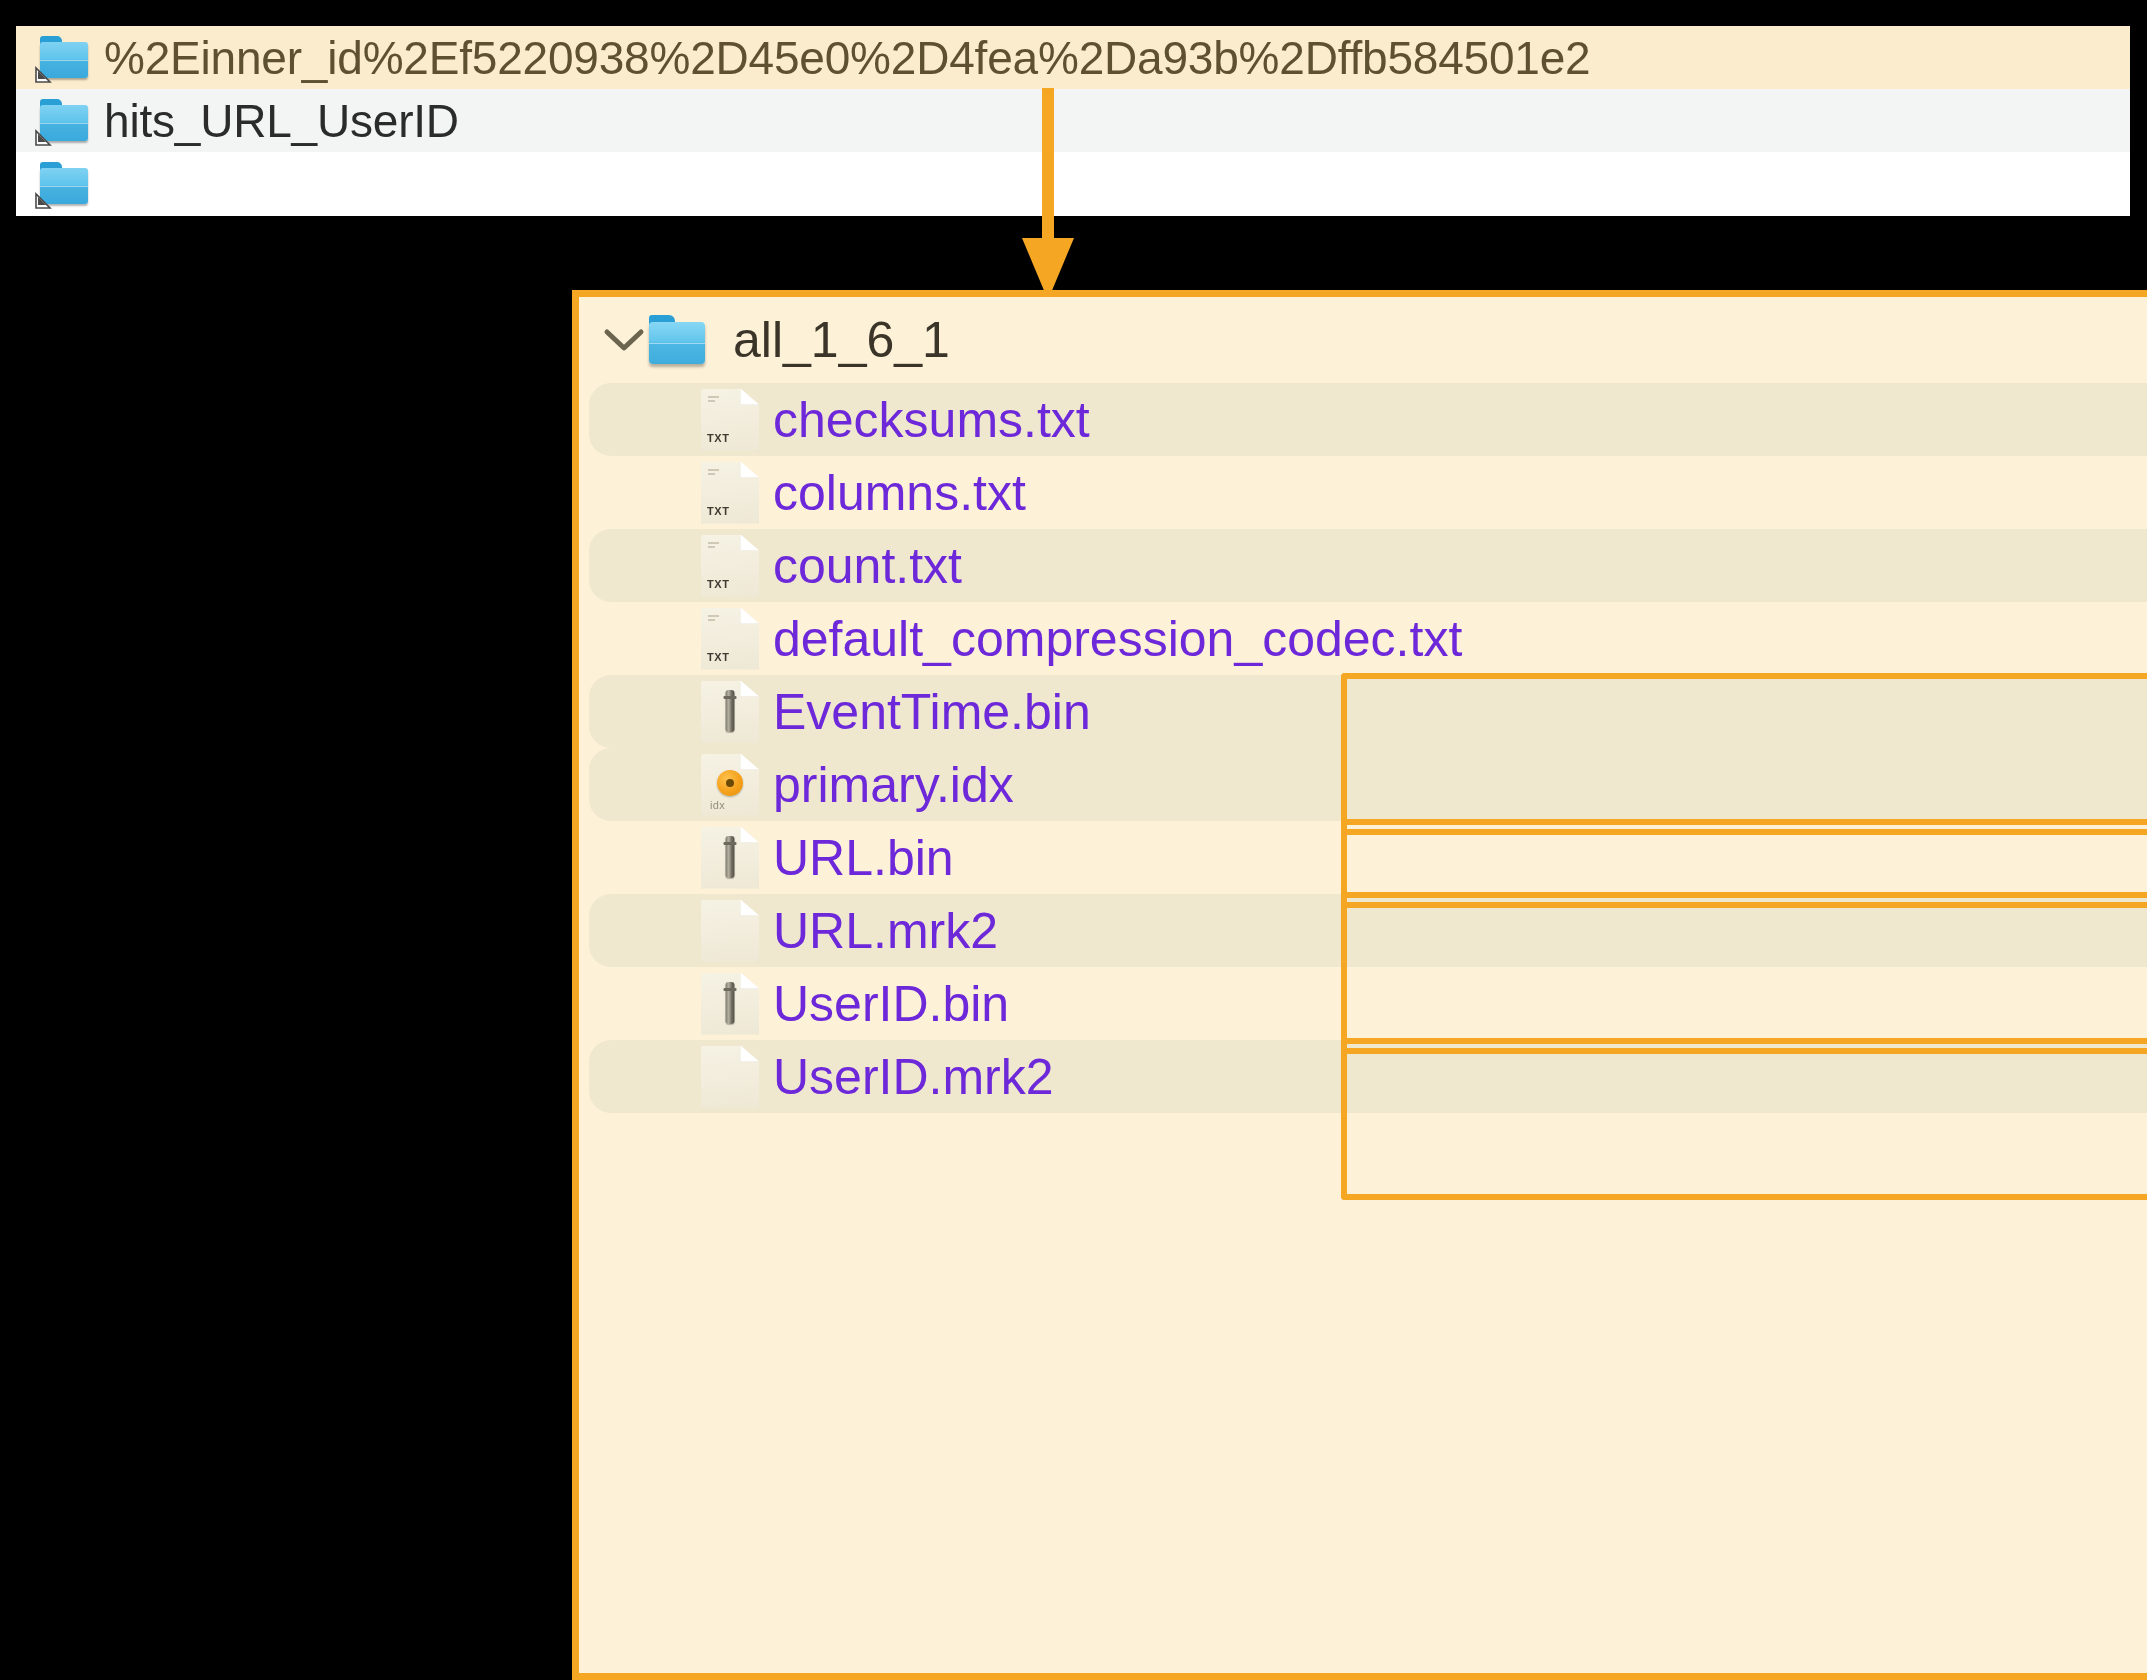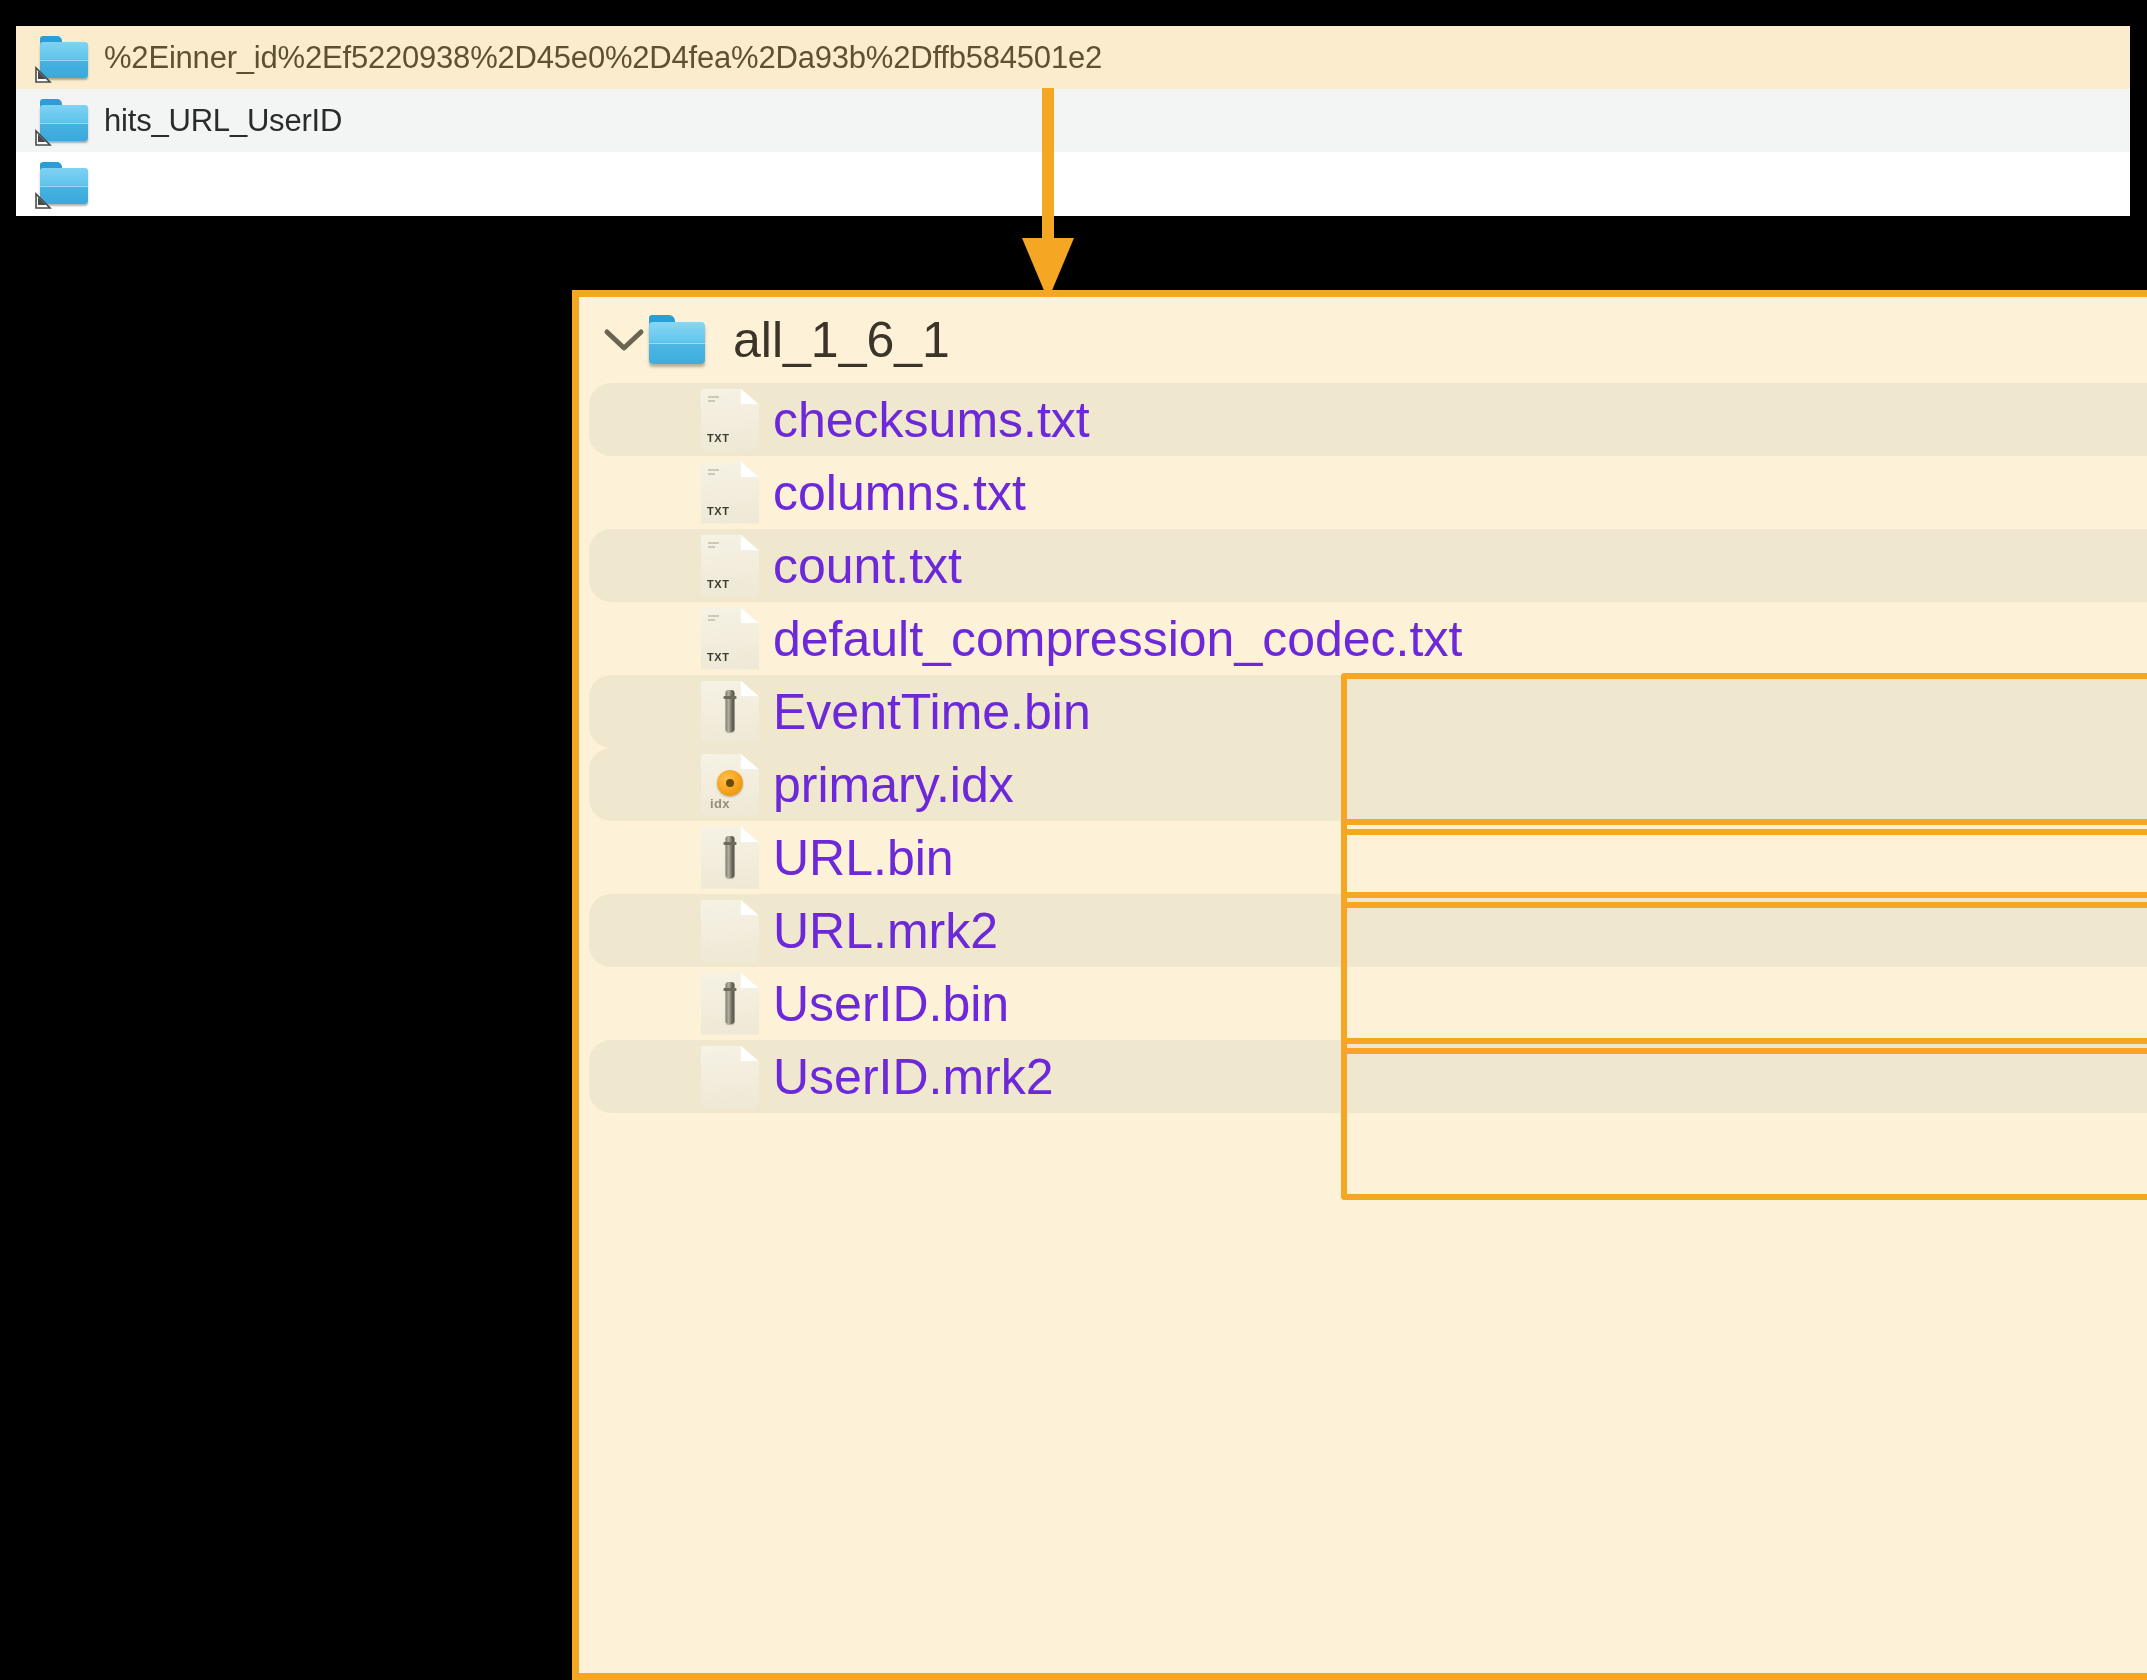--- a/index.html
+++ b/index.html
@@ -37,21 +37,21 @@
   .folder-ico .body:after{
     content:"";position:absolute;left:0;right:0;top:18px;height:1px;
     background:rgba(255,255,255,.45);
   }
   .folder-ico .link{
     position:absolute;left:-4px;bottom:-4px;width:24px;height:24px;
   }
   .folder-ico .link svg{display:block;}
 
   .tree-label{
-    font-size:31px;line-height:1;color:#2b2b2b;white-space:nowrap;
+    font-size:46px;line-height:1;color:#2b2b2b;white-space:nowrap;
     letter-spacing:-0.2px;
   }
   .tree-row.sel .tree-label{color:#5e5131;}
 
   
   #arrow-down{
     position:absolute;left:1008px;top:88px;width:80px;height:215px;
   }
 
   
@@ -119,21 +119,21 @@
   }
   .tick{
     position:absolute;left:7px;top:7px;width:11px;height:2px;background:#cfc8b4;
   }
   .tick:after{content:"";position:absolute;left:0;top:4px;width:7px;height:2px;background:#cfc8b4;}
   .ext-txt{
     position:absolute;left:6px;bottom:7px;font-size:11px;font-weight:bold;
     letter-spacing:.6px;color:#3d3a31;font-family:"Liberation Sans",sans-serif;
   }
   .ext-idx{
-    position:absolute;left:9px;bottom:5px;font-size:13px;font-weight:bold;
+    position:absolute;left:9px;bottom:5px;font-size:11px;font-weight:normal;
     letter-spacing:.4px;color:#8d8straight;color:#948e7c;
   }
   .bin-glyph{
     position:absolute;left:50%;top:9px;transform:translateX(-50%);
     width:9px;height:42px;border-radius:3px;
     background:linear-gradient(90deg,#7e7a6c 0%,#b4b0a2 35%,#6d695c 70%,#565247 100%);
     box-shadow:0 1px 1px rgba(0,0,0,.25);
   }
   .bin-glyph:before{
     content:"";position:absolute;left:-2px;top:6px;width:13px;height:3px;background:#6d695c;border-radius:1px;

